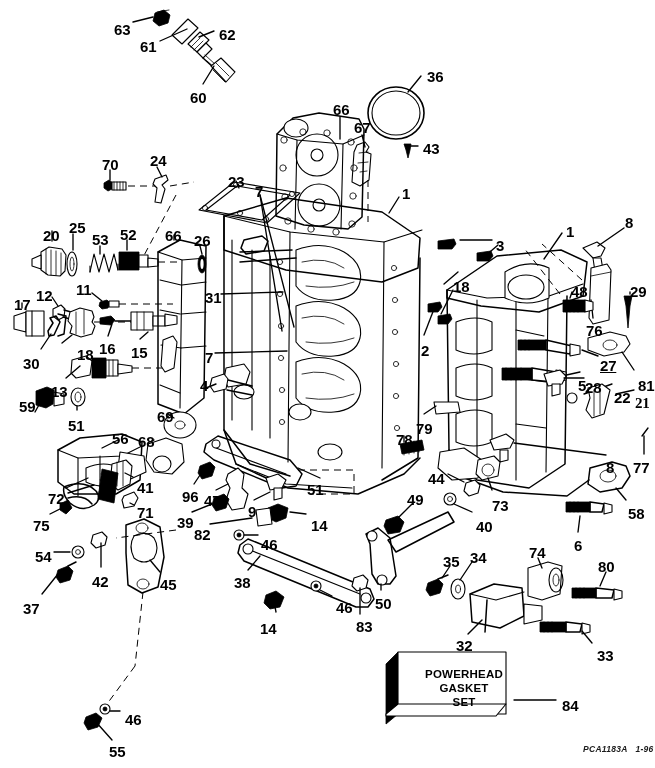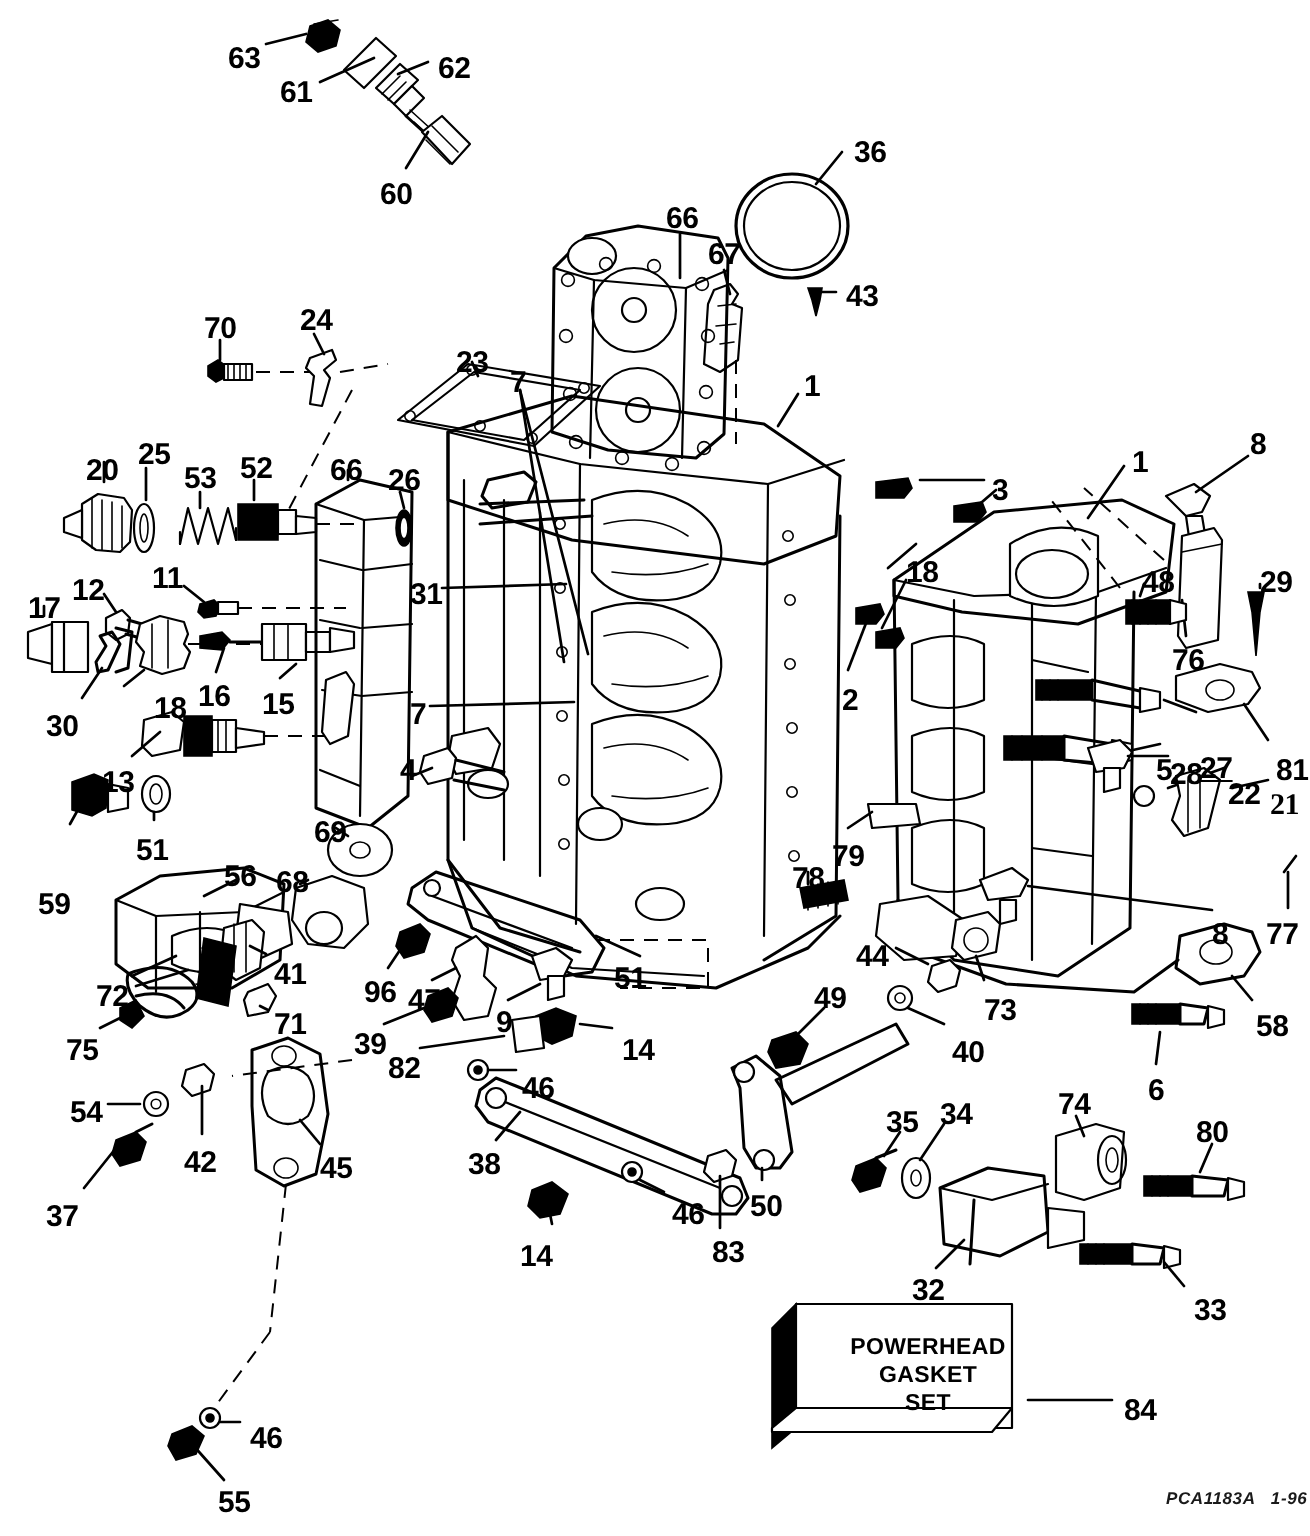--- a/index.html
+++ b/index.html
@@ -687,29 +687,29 @@
     <span class="callout" style="left:630px;top:284px;">29</span>
     <span class="callout" style="left:205px;top:290px;">31</span>
     <span class="callout" style="left:14px;top:297px;">17</span>
     <span class="callout" style="left:586px;top:323px;">76</span>
     <span class="callout" style="left:23px;top:356px;">30</span>
     <span class="callout" style="left:47px;top:347px;margin-left:30px;">18</span>
     <span class="callout" style="left:99px;top:341px;">16</span>
     <span class="callout" style="left:131px;top:345px;">15</span>
     <span class="callout" style="left:205px;top:350px;">7</span>
     <span class="callout" style="left:421px;top:343px;">2</span>
-    <span class="callout" style="left:600px;top:377px;text-decoration:underline;">27</span>
+    <span class="callout" style="left:600px;top:358px;text-decoration:underline;">27</span>
     <span class="callout" style="left:51px;top:384px;">13</span>
     <span class="callout" style="left:200px;top:378px;">4</span>
     <span class="callout" style="left:578px;top:378px;">5</span>
     <span class="callout" style="left:585px;top:380px;">28</span>
     <span class="callout" style="left:638px;top:378px;">81</span>
     <span class="callout" style="left:614px;top:390px;">22</span>
     <span class="callout" style="left:635px;top:396px;font-family:Liberation Serif, serif;">21</span>
-    <span class="callout" style="left:19px;top:445px;">59</span>
+    <span class="callout" style="left:19px;top:399px;">59</span>
     <span class="callout" style="left:68px;top:418px;">51</span>
     <span class="callout" style="left:157px;top:409px;">69</span>
     <span class="callout" style="left:416px;top:421px;">79</span>
     <span class="callout" style="left:396px;top:432px;">78</span>
     <span class="callout" style="left:112px;top:431px;">56</span>
     <span class="callout" style="left:138px;top:434px;">68</span>
     <span class="callout" style="left:606px;top:460px;">8</span>
     <span class="callout" style="left:633px;top:460px;">77</span>
     <span class="callout" style="left:137px;top:480px;">41</span>
     <span class="callout" style="left:428px;top:471px;">44</span>

